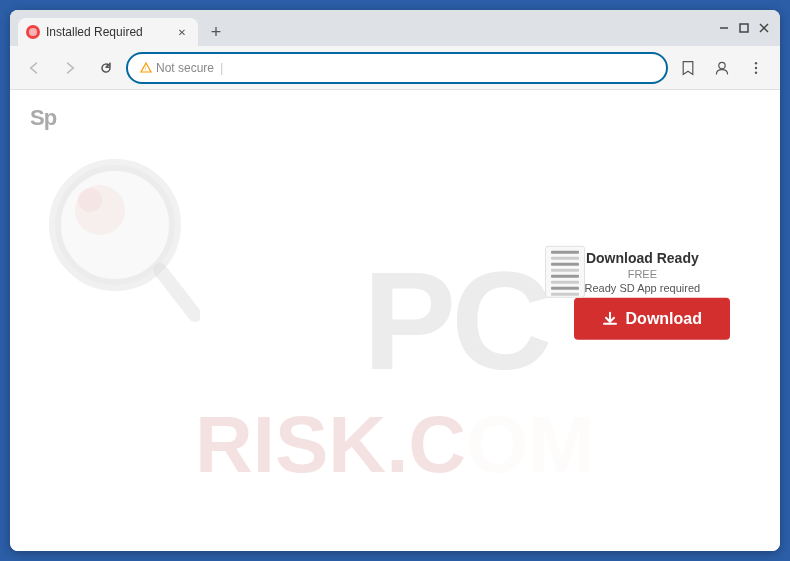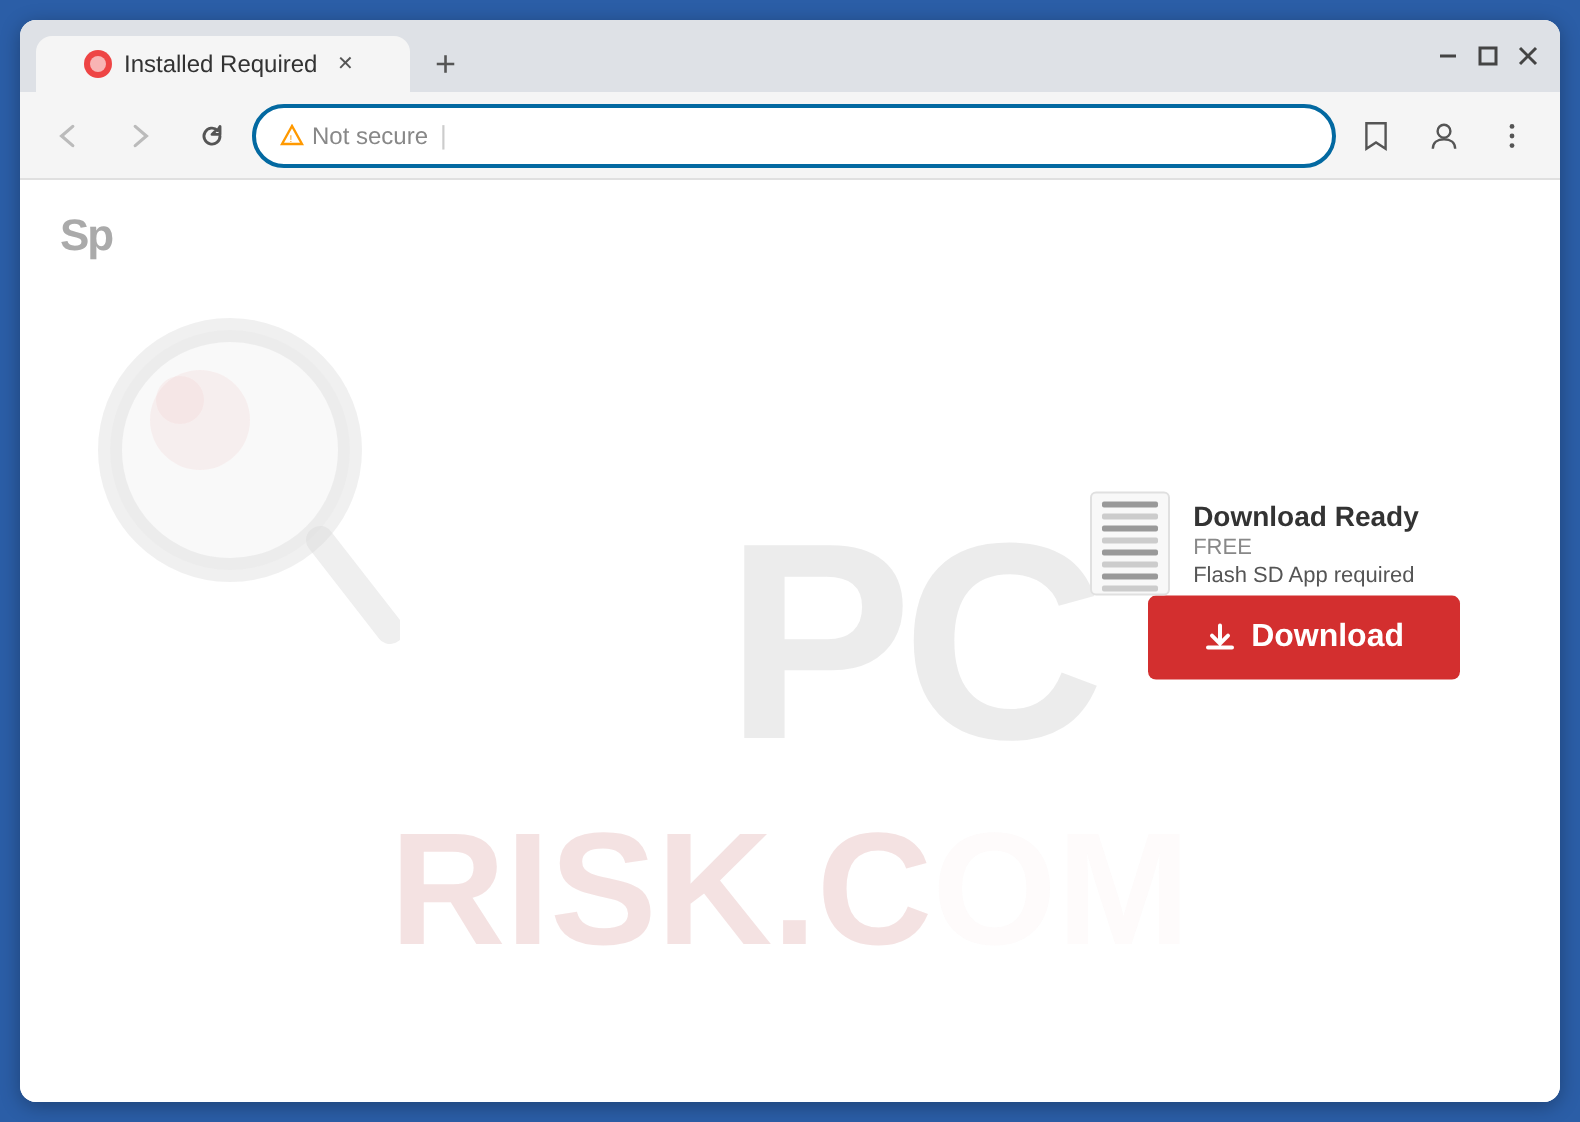--- a/index.html
+++ b/index.html
@@ -42,21 +42,21 @@
     }
 
     .tab {
       background: #f5f5f5;
       height: 28px;
       min-width: 180px;
       max-width: 240px;
       border-radius: 8px 8px 0 0;
       display: flex;
       align-items: center;
-      padding: 0 24px;
+      padding: 0 8px;
       gap: 6px;
       font-size: 12px;
       color: #333;
     }
 
     .tab-favicon {
       width: 14px;
       height: 14px;
       background: #e44;
       border-radius: 50%;
@@ -247,21 +247,21 @@
       top: 50%;
       transform: translateY(-80%);
       display: flex;
       flex-direction: column;
       align-items: flex-start;
     }
 
     .download-info {
       display: flex;
       align-items: center;
-      gap: 12px;
+      text-align: center;
     }
 
     .file-icon {
       width: 40px;
       height: 52px;
       background: #f8f8f8;
       border: 1px solid #e0e0e0;
       border-radius: 3px;
       display: flex;
       flex-direction: column;
@@ -455,21 +455,21 @@
             <div class="file-icon-line"></div>
             <div class="file-icon-line dark"></div>
             <div class="file-icon-line"></div>
             <div class="file-icon-line dark"></div>
             <div class="file-icon-line"></div>
           </div>
         </div>
         <div class="download-meta">
           <span class="download-ready-text">Download Ready</span>
           <span class="download-free-text">FREE</span>
-          <span class="download-required-text">Flash SD App required</span>
+          <span class="download-required-text">Ready SD App required</span>
         </div>
       </div>
       <div class="download-buttons">
         <button class="btn-download">
           <svg width="16" height="16" viewBox="0 0 16 16">
             <path d="M8 2v8M4 7l4 4 4-4M2 13h12" fill="none" stroke="white" stroke-width="2" stroke-linecap="round" stroke-linejoin="round"></path>
           </svg>
           <span>Download</span>
         </button>
       </div>

